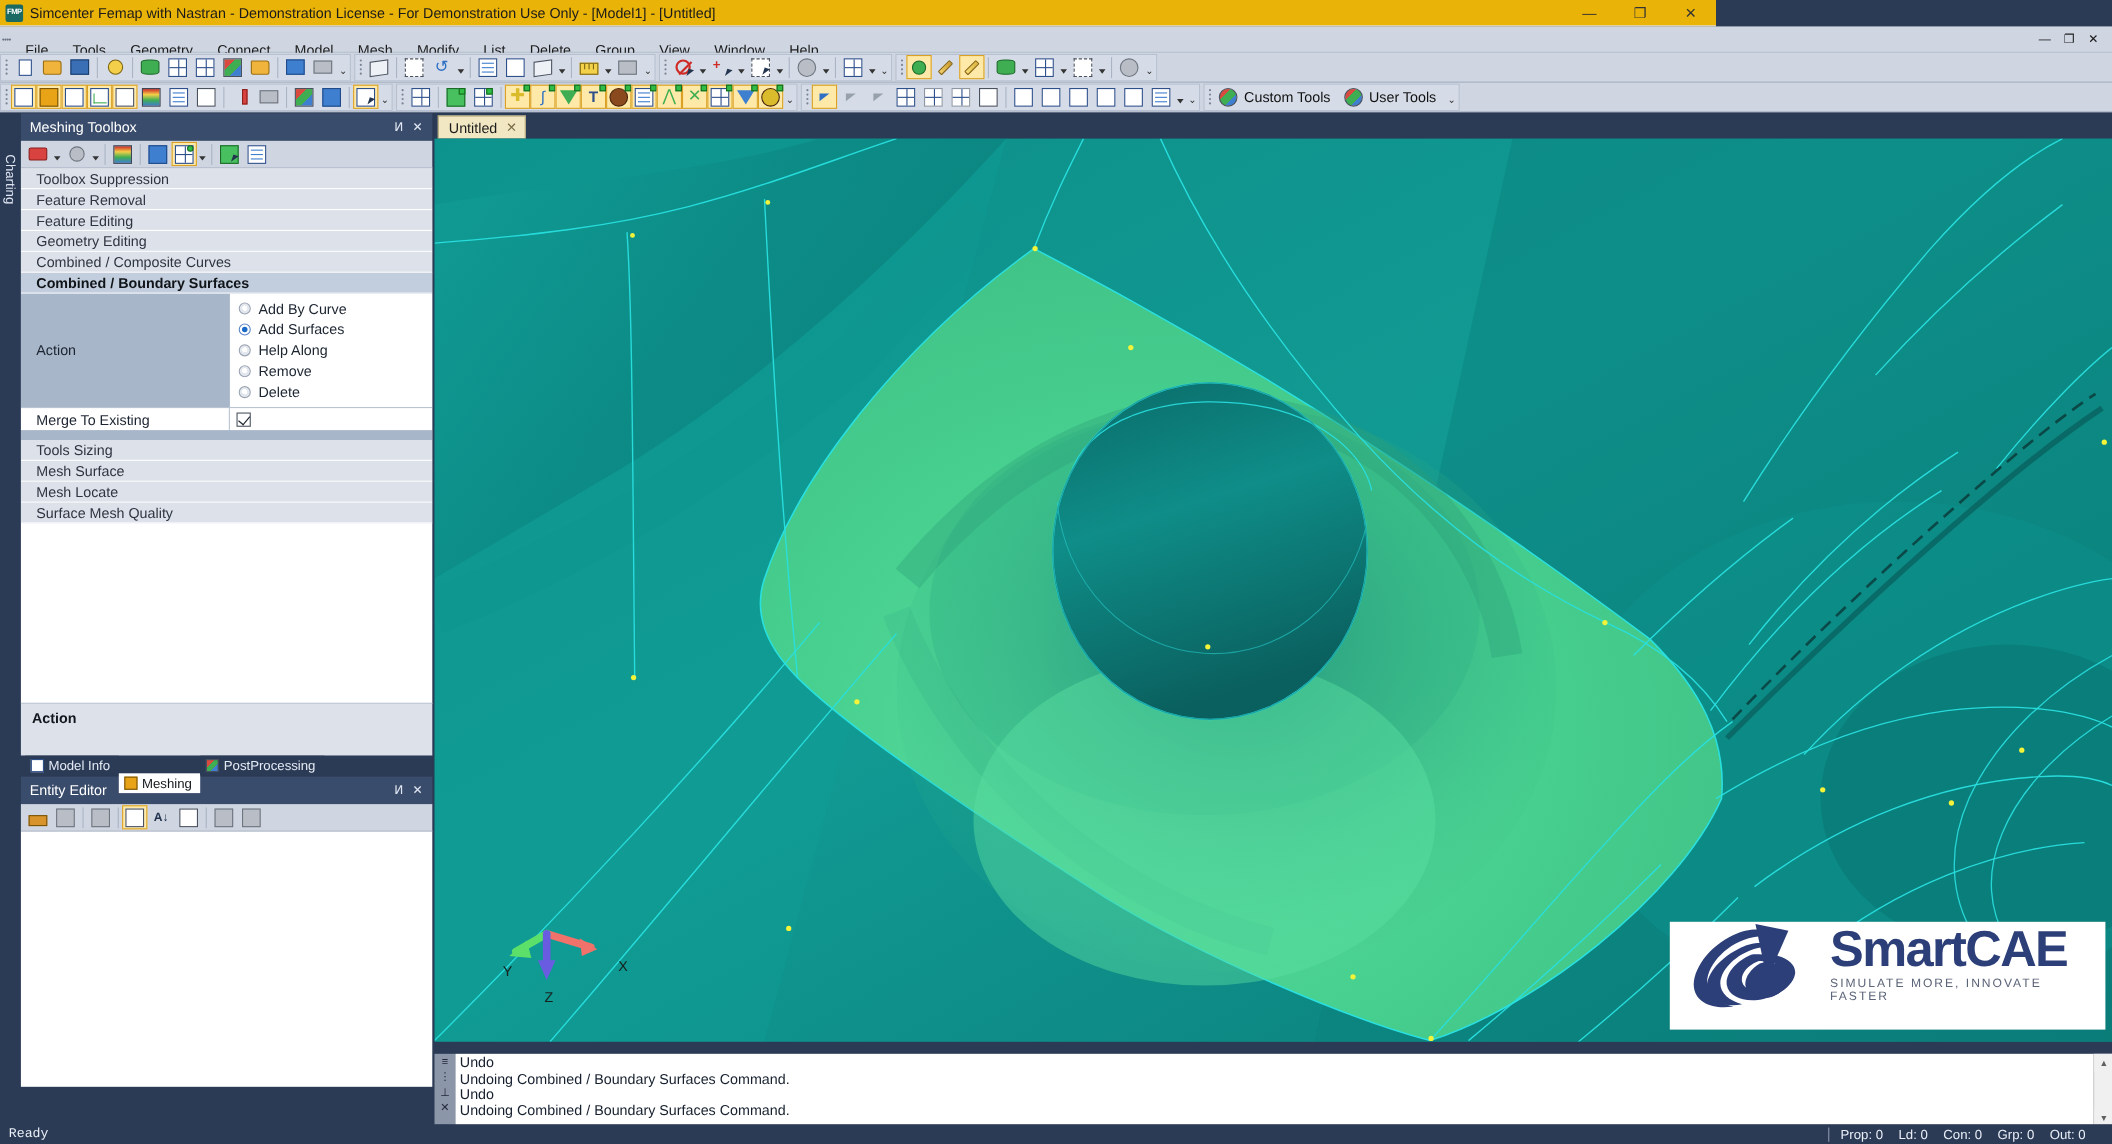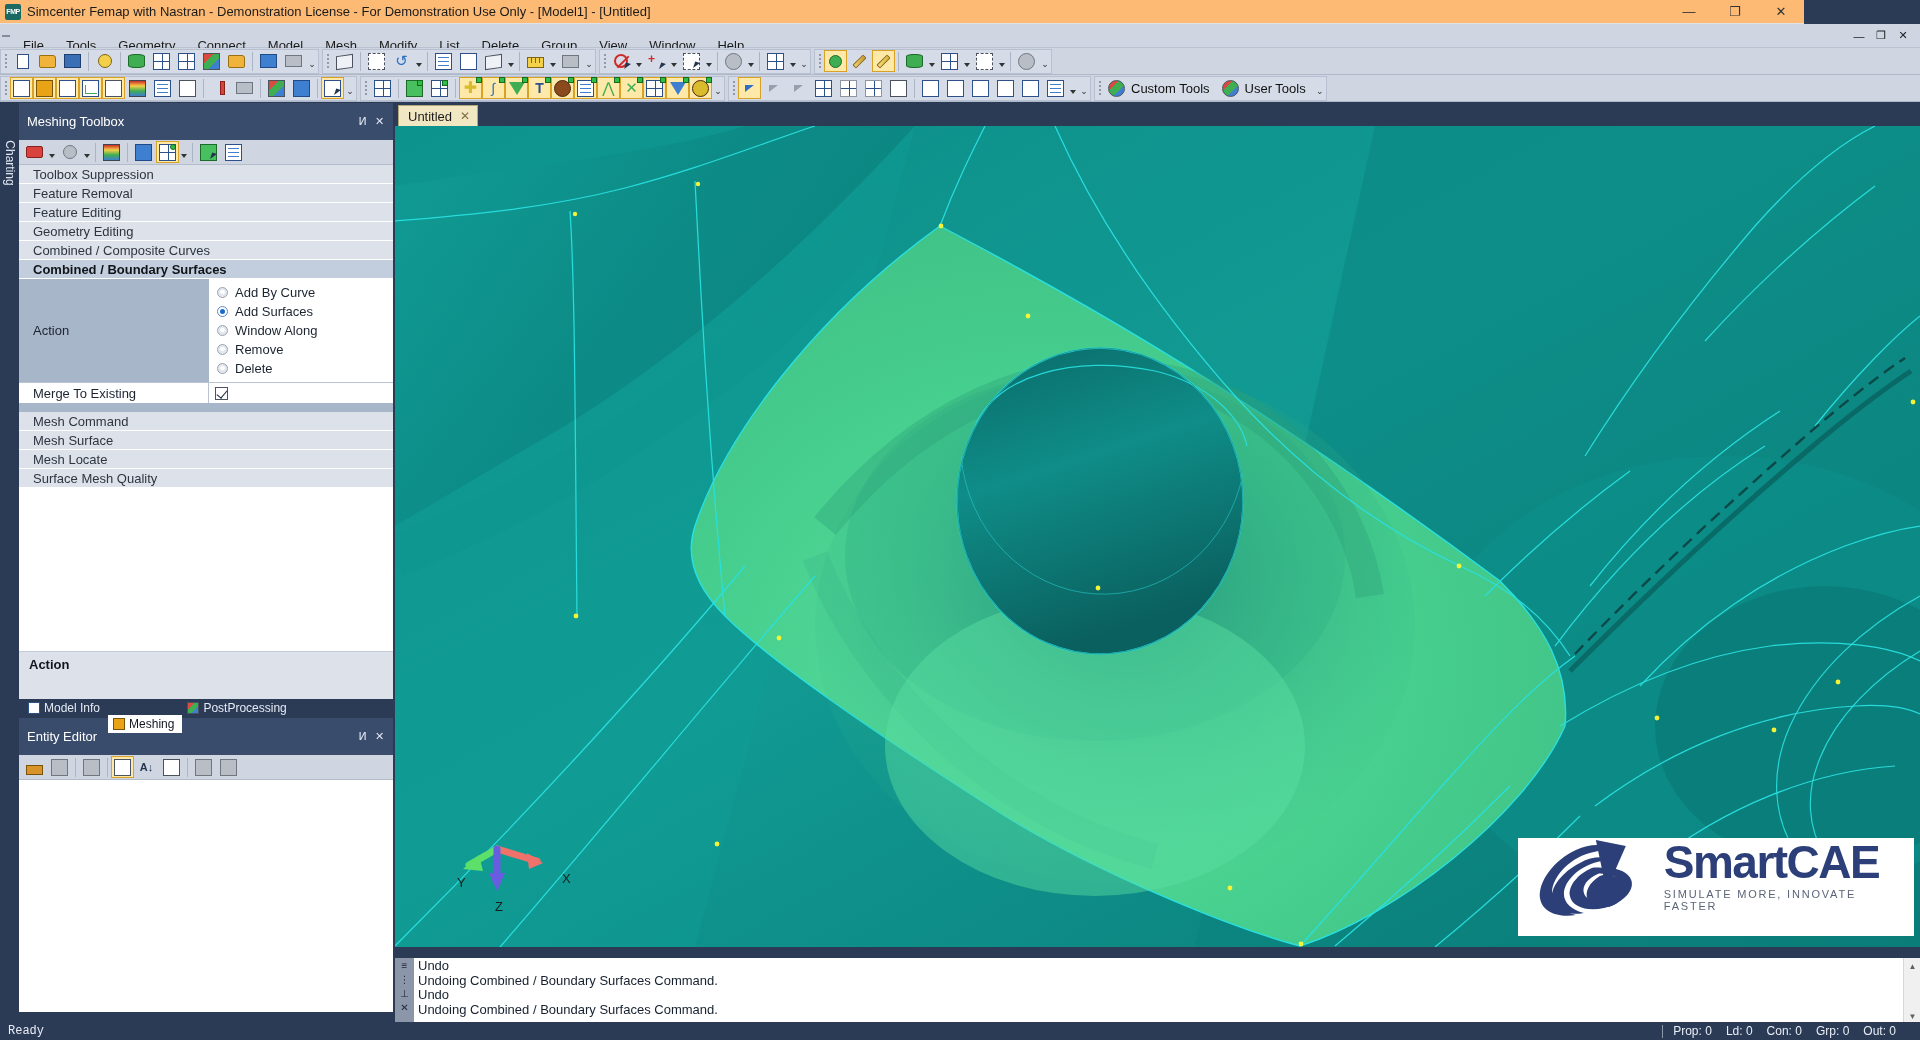--- a/index.html
+++ b/index.html
@@ -8,22 +8,22 @@
     width:1920px; height:1040px; overflow:hidden;
     font-family:"Liberation Sans", sans-serif;
     font-size:13px;
     background:#2b3a55;
     -webkit-font-smoothing:antialiased;
   }
   #app { position:relative; width:1920px; height:1040px; }
 
   
   .titlebar {
-    position:absolute; left:0; top:0; width:1804px; height:24px;
-    background:#fdba74; display:flex; align-items:center;
+    position:absolute; left:0; top:0; width:1560px; height:24px;
+    background:#eab308; display:flex; align-items:center;
     border-bottom:1px solid #e2e2e2;
   }
   .tb-icon {
     width:16px; height:16px; margin:0 6px 0 5px; background:#1a6a63;
     border-radius:2px; position:relative; flex:none;
     display:flex; align-items:center; justify-content:center;
     color:#fff; font-size:7px; font-weight:bold; letter-spacing:-0.5px;
   }
   .tb-title { font-size:13px; color:#1a1a1a; white-space:nowrap; }
   .tb-btns { margin-left:auto; display:flex; height:24px; }
@@ -124,21 +124,21 @@
     position:absolute; left:0; top:103px; width:19px; height:120px;
     background:#2b3a55; color:#dfe6f2; font-size:12px;
     display:flex; align-items:center; justify-content:center;
   }
   .charting-tab span { transform:rotate(90deg); white-space:nowrap; display:block; }
 
   
   .leftdock { position:absolute; left:19px; top:103px; width:374px; height:924px; background:#2b3a55; }
 
   .panel-title {
-    height:37px; background:#3a4c6b; color:#fff; font-size:13px;
+    height:25px; background:#3a4c6b; color:#fff; font-size:13px;
     display:flex; align-items:center; padding-left:8px;
   }
   .panel-title .pt-btns { margin-left:auto; display:flex; gap:2px; padding-right:6px; color:#dfe6f2; }
   .panel-title .pt-btn { width:15px; height:16px; display:flex; align-items:center; justify-content:center;
                          font-size:11px; }
 
   .panel-toolbar {
     height:25px; background:#cfd6e2; display:flex; align-items:center; padding-left:3px;
     border-bottom:1px solid #b3bccb;
   }
@@ -713,21 +713,21 @@
           <div class="radio-row">
             <span class="rdo"></span>
             <span>Add By Curve</span>
           </div>
           <div class="radio-row">
             <span class="rdo on"></span>
             <span>Add Surfaces</span>
           </div>
           <div class="radio-row">
             <span class="rdo"></span>
-            <span>Window Along</span>
+            <span>Help Along</span>
           </div>
           <div class="radio-row">
             <span class="rdo"></span>
             <span>Remove</span>
           </div>
           <div class="radio-row">
             <span class="rdo"></span>
             <span>Delete</span>
           </div>
         </div>
@@ -735,21 +735,21 @@
 
       <div class="mt-check-row">
         <div class="mt-check-label">Merge To Existing</div>
         <div class="mt-check-val">
           <span class="chk on"></span>
         </div>
       </div>
 
       <div class="mt-gap"></div>
 
-      <div class="mt-row">Mesh Command</div>
+      <div class="mt-row">Tools Sizing</div>
       <div class="mt-row">Mesh Surface</div>
       <div class="mt-row">Mesh Locate</div>
       <div class="mt-row">Surface Mesh Quality</div>
     </div>
 
     <div class="mt-action-bar">
       <span>Action</span>
     </div>
 
     <div class="dock-tabs">

